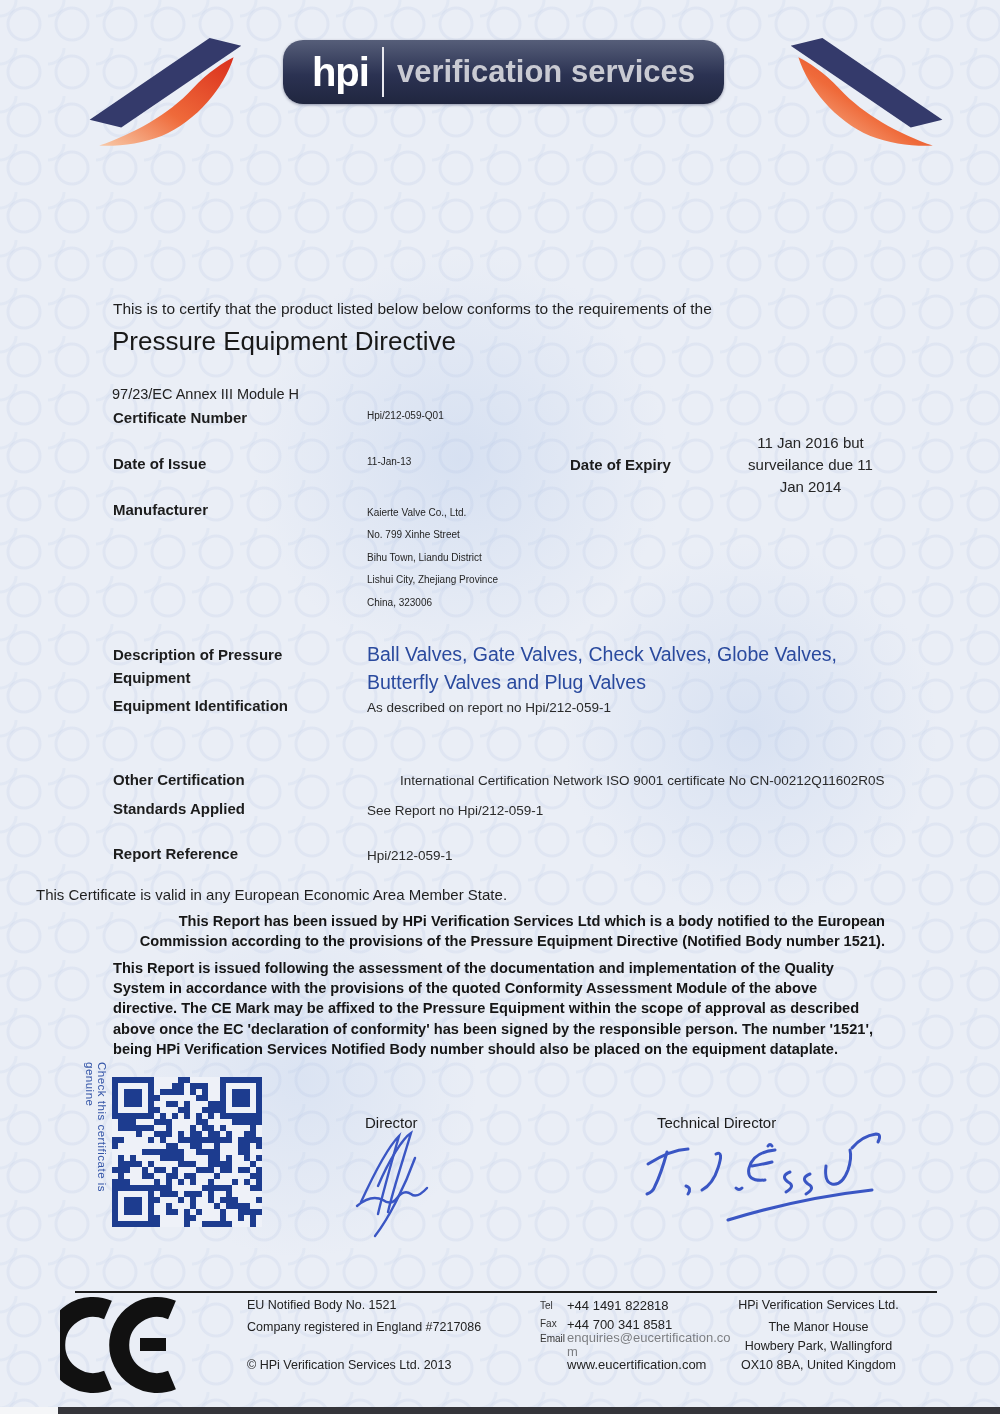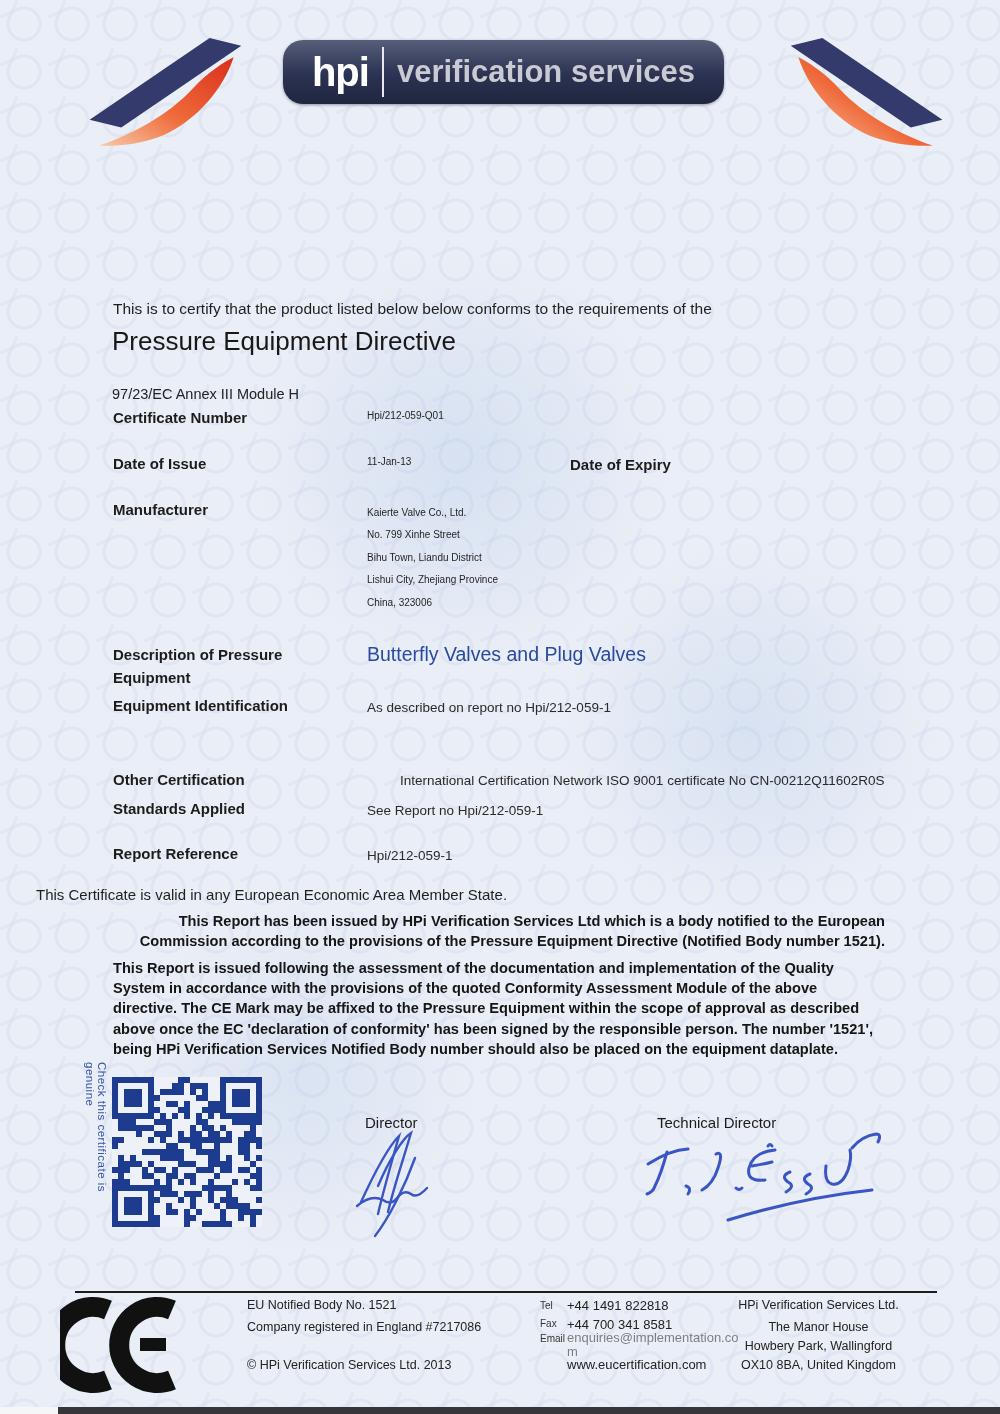--- a/index.html
+++ b/index.html
@@ -103,35 +103,41 @@
   <div class="certify">This is to certify that the product listed below below conforms to the requirements of the</div>
   <div class="directive">Pressure Equipment Directive</div>
   <div class="directive-ref">97/23/EC Annex III Module H</div>
 
   <div class="abs label" style="left:113px;top:409px;">Certificate Number</div>
   <div class="abs value" style="left:367px;top:410px;">Hpi/212-059-Q01</div>
 
   <div class="abs label" style="left:113px;top:455px;">Date of Issue</div>
   <div class="abs value" style="left:367px;top:456px;">11-Jan-13</div>
   <div class="abs label" style="left:570px;top:456px;">Date of Expiry</div>
+  <div class="expiry-block">
+    <div>11 Jan 2016 but</div>
+    <div>surveilance due 11</div>
+    <div>Jan 2014</div>
+  </div>
 
   <div class="abs label" style="left:113px;top:501px;">Manufacturer</div>
   <div class="abs value" style="left:367px;top:502px;">
     <div class="addr-line">Kaierte Valve Co., Ltd.</div>
     <div class="addr-line">No. 799 Xinhe Street</div>
     <div class="addr-line">Bihu Town,  Liandu District</div>
     <div class="addr-line">Lishui City, Zhejiang Province</div>
     <div class="addr-line">China,  323006</div>
   </div>
 
   <div class="abs label" style="left:113px;top:643px;line-height:23px;">
     <div>Description of Pressure</div>
     <div>Equipment</div>
   </div>
   <div class="abs blue-desc" style="left:367px;top:640px;">
+    <div>Ball Valves, Gate Valves, Check Valves, Globe Valves,</div>
     <div>Butterfly Valves and Plug Valves</div>
   </div>
 
   <div class="abs label" style="left:113px;top:697px;">Equipment Identification</div>
   <div class="abs value-sm" style="left:367px;top:700px;">As described on report no Hpi/212-059-1</div>
 
   <div class="abs label" style="left:113px;top:771px;">Other Certification</div>
   <div class="abs value-sm" style="left:400px;top:773px;">International Certification Network ISO 9001 certificate No CN-00212Q11602R0S</div>
 
   <div class="abs label" style="left:113px;top:800px;">Standards Applied</div>
@@ -519,21 +525,21 @@
 
   <div class="abs f-sm" style="left:247px;top:1298px;">EU Notified Body No. 1521</div>
   <div class="abs f-sm" style="left:247px;top:1320px;">Company registered in England #7217086</div>
   <div class="abs f-sm" style="left:247px;top:1358px;">© HPi Verification Services Ltd. 2013</div>
 
   <div class="abs f-lbl" style="left:540px;top:1300px;">Tel</div>
   <div class="abs f-val" style="left:567px;top:1298px;">+44 1491 822818</div>
   <div class="abs f-lbl" style="left:540px;top:1318px;">Fax</div>
   <div class="abs f-val" style="left:567px;top:1317px;">+44 700 341 8581</div>
   <div class="abs f-lbl" style="left:540px;top:1333px;">Email</div>
-  <div class="abs f-val faded" style="left:567px;top:1330px;">enquiries@implementation.co</div>
+  <div class="abs f-val faded" style="left:567px;top:1330px;">enquiries@eucertification.co</div>
   <div class="abs f-val faded" style="left:567px;top:1344px;">m</div>
   <div class="abs f-val" style="left:567px;top:1357px;">www.eucertification.com</div>
 
   <div class="addr-right f-sm" style="top:1298px;">HPi Verification Services Ltd.</div>
   <div class="addr-right f-sm" style="top:1320px;">The Manor House</div>
   <div class="addr-right f-sm" style="top:1339px;">Howbery Park, Wallingford</div>
   <div class="addr-right f-sm" style="top:1358px;">OX10 8BA, United Kingdom</div>
 
   <div class="bottom-strip-l"></div>
   <div class="bottom-strip"></div>

